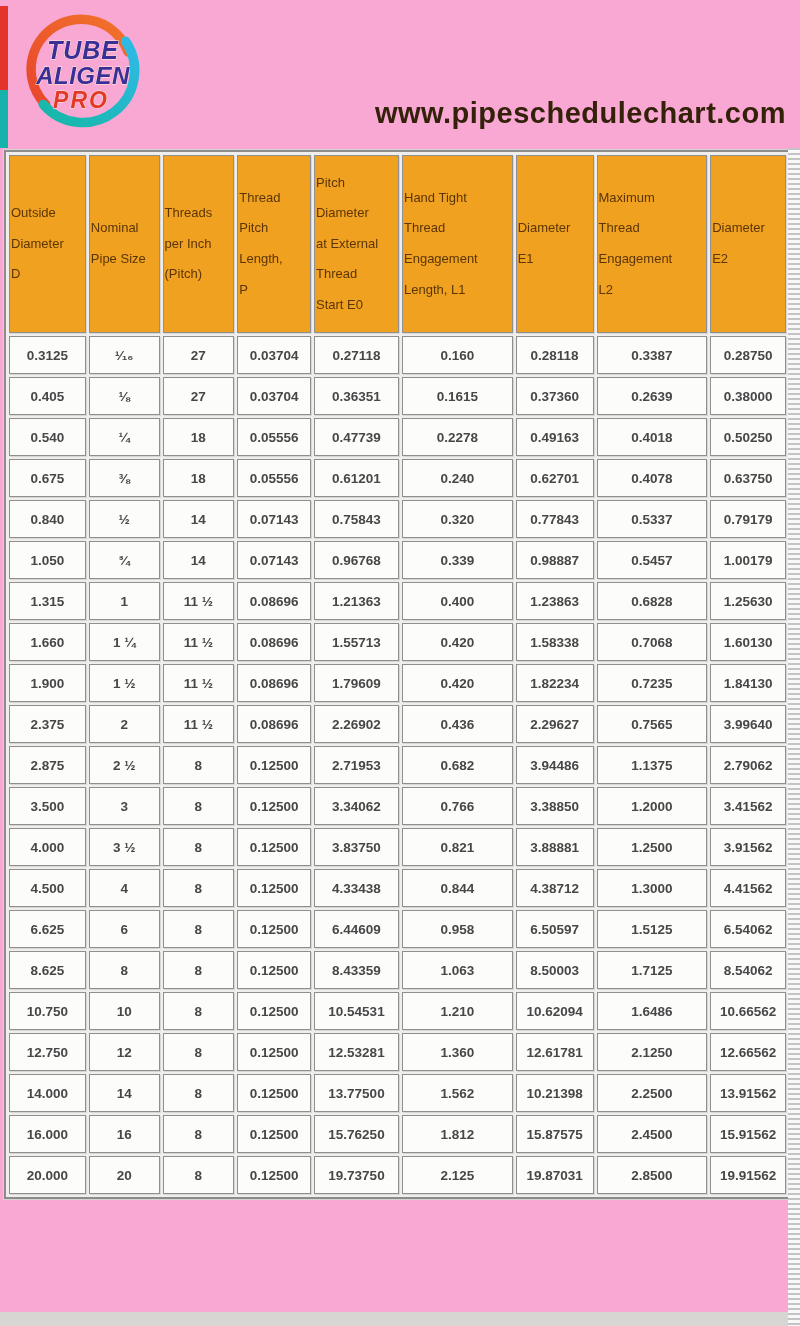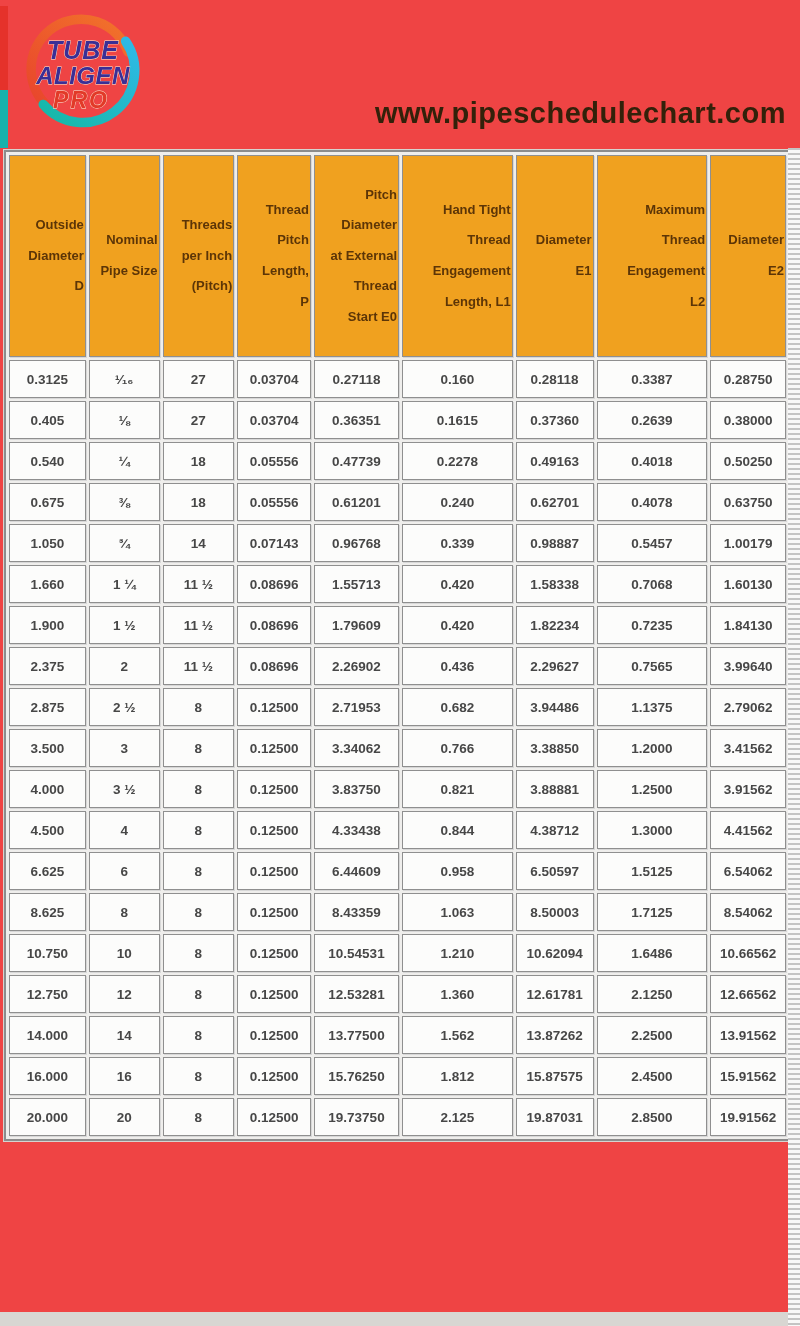--- a/index.html
+++ b/index.html
@@ -1,19 +1,19 @@
 <!DOCTYPE html>
 <html><head>
 <meta charset="utf-8">
 <style>
   html,body { margin:0; padding:0; }
   .page {
     position:relative;
     width:800px; height:1326px;
-    background:#ef4444;
+    background:#f9a8d4;
     font-family:"Liberation Sans", sans-serif;
     overflow:hidden;
   }
   
   .edge-red  { position:absolute; left:0; top:6px;  width:8px; height:84px; background:#E5322B; }
   .edge-teal { position:absolute; left:0; top:90px; width:8px; height:58px; background:#18B2AC; }
 
   
   .banner { position:absolute; top:0; left:0; right:0; height:150px; }
   .logo { position:absolute; top:5px; left:20px; width:124px; height:130px; }
@@ -31,29 +31,29 @@
   }
   table.thread-table {
     width:100%;
     border-collapse:separate;
     border-spacing:3px;
     table-layout:fixed;
   }
   table.thread-table th {
     background:#F0A11F;
     color:#5C3507;
-    font-weight:bold;
+    font-weight:normal;
     font-size:13px;
     line-height:2.35;
     white-space:pre-line;
-    text-align:right;
+    text-align:left;
     vertical-align:middle;
     height:168px;
     border:1px solid #8F8F8F;
-    padding:16px 1px;
+    padding:4px 1px;
     box-shadow:1px 1px 0 #D7D7D7;
   }
   table.thread-table td {
     background:#FCFCFB;
     color:#474747;
     font-weight:bold;
     font-size:13.5px;
     text-align:center;
     vertical-align:middle;
     height:36px;
@@ -186,31 +186,53 @@
             <td>⅜</td>
             <td>18</td>
             <td>0.05556</td>
             <td>0.61201</td>
             <td>0.240</td>
             <td>0.62701</td>
             <td>0.4078</td>
             <td>0.63750</td>
           </tr>
           <tr>
+            <td>0.840</td>
+            <td>½</td>
+            <td>14</td>
+            <td>0.07143</td>
+            <td>0.75843</td>
+            <td>0.320</td>
+            <td>0.77843</td>
+            <td>0.5337</td>
+            <td>0.79179</td>
+          </tr>
+          <tr>
             <td>1.050</td>
             <td>¾</td>
             <td>14</td>
             <td>0.07143</td>
             <td>0.96768</td>
             <td>0.339</td>
             <td>0.98887</td>
             <td>0.5457</td>
             <td>1.00179</td>
           </tr>
           <tr>
+            <td>1.315</td>
+            <td>1</td>
+            <td>11 ½</td>
+            <td>0.08696</td>
+            <td>1.21363</td>
+            <td>0.400</td>
+            <td>1.23863</td>
+            <td>0.6828</td>
+            <td>1.25630</td>
+          </tr>
+          <tr>
             <td>1.660</td>
             <td>1 ¼</td>
             <td>11 ½</td>
             <td>0.08696</td>
             <td>1.55713</td>
             <td>0.420</td>
             <td>1.58338</td>
             <td>0.7068</td>
             <td>1.60130</td>
           </tr>
@@ -324,21 +346,21 @@
             <td>2.1250</td>
             <td>12.66562</td>
           </tr>
           <tr>
             <td>14.000</td>
             <td>14</td>
             <td>8</td>
             <td>0.12500</td>
             <td>13.77500</td>
             <td>1.562</td>
-            <td>13.87262</td>
+            <td>10.21398</td>
             <td>2.2500</td>
             <td>13.91562</td>
           </tr>
           <tr>
             <td>16.000</td>
             <td>16</td>
             <td>8</td>
             <td>0.12500</td>
             <td>15.76250</td>
             <td>1.812</td>

